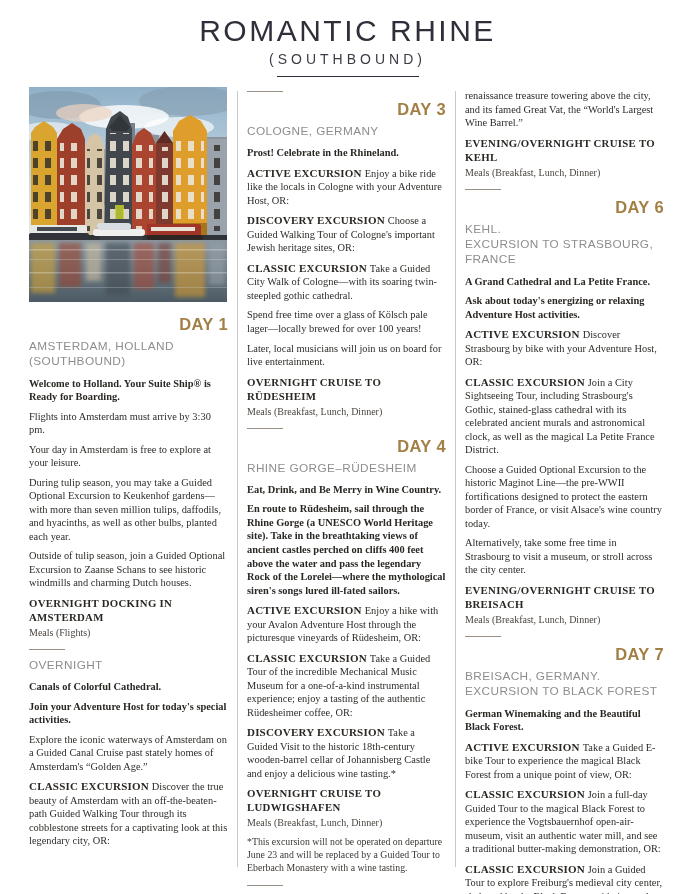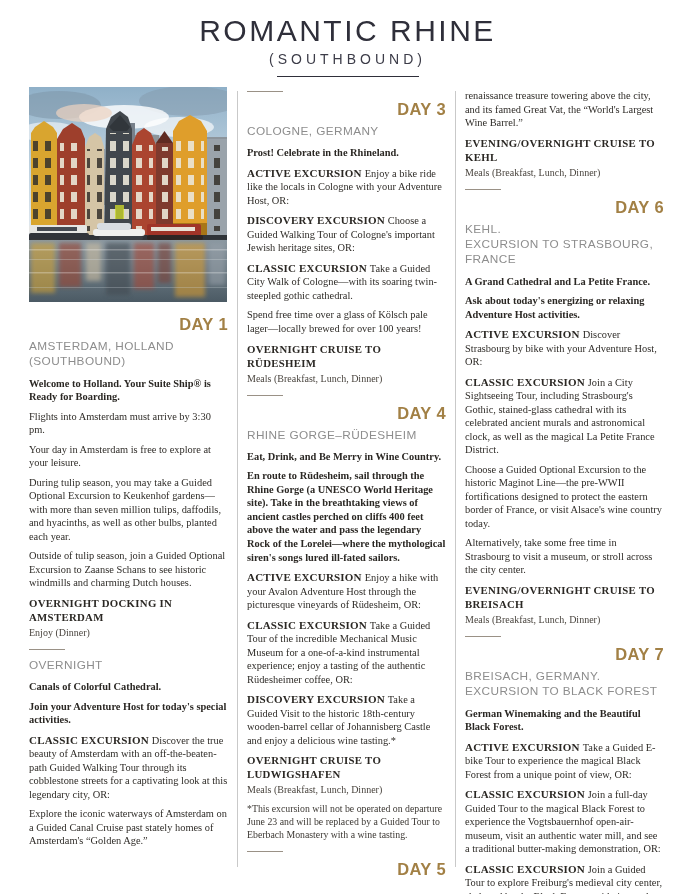--- a/index.html
+++ b/index.html
@@ -219,48 +219,49 @@
           <div class="day-location">
             <div class="loc-line">AMSTERDAM, HOLLAND</div>
             <div class="loc-line">(SOUTHBOUND)</div>
           </div>
           <p class="para lead">Welcome to Holland. Your Suite Ship® is Ready for Boarding.</p>
           <p class="para body">Flights into Amsterdam must arrive by 3:30 pm.</p>
           <p class="para body">Your day in Amsterdam is free to explore at your leisure.</p>
           <p class="para body">During tulip season, you may take a Guided Optional Excursion to Keukenhof gardens—with more than seven million tulips, daffodils, and hyacinths, as well as other bulbs, planted each year.</p>
           <p class="para body">Outside of tulip season, join a Guided Optional Excursion to Zaanse Schans to see historic windmills and charming Dutch houses.</p>
           <p class="para route">OVERNIGHT DOCKING IN AMSTERDAM</p>
-          <p class="para meals">Enjoy (Dinner)</p>
+          <p class="para meals">Meals (Flights)</p>
         </section>
         <section class="block day">
           <div class="day-rule"></div>
           <div class="day-location">
             <div class="loc-line">OVERNIGHT</div>
           </div>
           <p class="para lead">Canals of Colorful Cathedral.</p>
           <p class="para lead">Join your Adventure Host for today's special activities.</p>
+          <p class="para body">Explore the iconic waterways of Amsterdam on a Guided Canal Cruise past stately homes of Amsterdam's “Golden Age.”</p>
           <p class="para excursion"><span class="exc-label">CLASSIC EXCURSION </span>Discover the true beauty of Amsterdam with an off-the-beaten-path Guided Walking Tour through its cobblestone streets for a captivating look at this legendary city, OR:</p>
-          <p class="para body">Explore the iconic waterways of Amsterdam on a Guided Canal Cruise past stately homes of Amsterdam's “Golden Age.”</p>
         </section>
       </div>
 
     <div class="colsep"></div>
 
     <div class="col" id="col-1">
         <section class="block day">
           <div class="day-rule"></div>
           <h2 class="day-label">DAY 3</h2>
           <div class="day-location">
             <div class="loc-line">COLOGNE, GERMANY</div>
           </div>
           <p class="para lead">Prost! Celebrate in the Rhineland.</p>
           <p class="para excursion"><span class="exc-label">ACTIVE EXCURSION </span>Enjoy a bike ride like the locals in Cologne with your Adventure Host, OR:</p>
           <p class="para excursion"><span class="exc-label">DISCOVERY EXCURSION </span>Choose a Guided Walking Tour of Cologne's important Jewish heritage sites, OR:</p>
           <p class="para excursion"><span class="exc-label">CLASSIC EXCURSION </span>Take a Guided City Walk of Cologne—with its soaring twin-steepled gothic cathedral.</p>
           <p class="para body">Spend free time over a glass of Kölsch pale lager—locally brewed for over 100 years!</p>
+          <p class="para body">Later, local musicians will join us on board for live entertainment.</p>
           <p class="para route">OVERNIGHT CRUISE TO RÜDESHEIM</p>
           <p class="para meals">Meals (Breakfast, Lunch, Dinner)</p>
         </section>
         <section class="block day">
           <div class="day-rule"></div>
           <h2 class="day-label">DAY 4</h2>
           <div class="day-location">
             <div class="loc-line">RHINE GORGE–RÜDESHEIM</div>
           </div>
           <p class="para lead">Eat, Drink, and Be Merry in Wine Country.</p>

